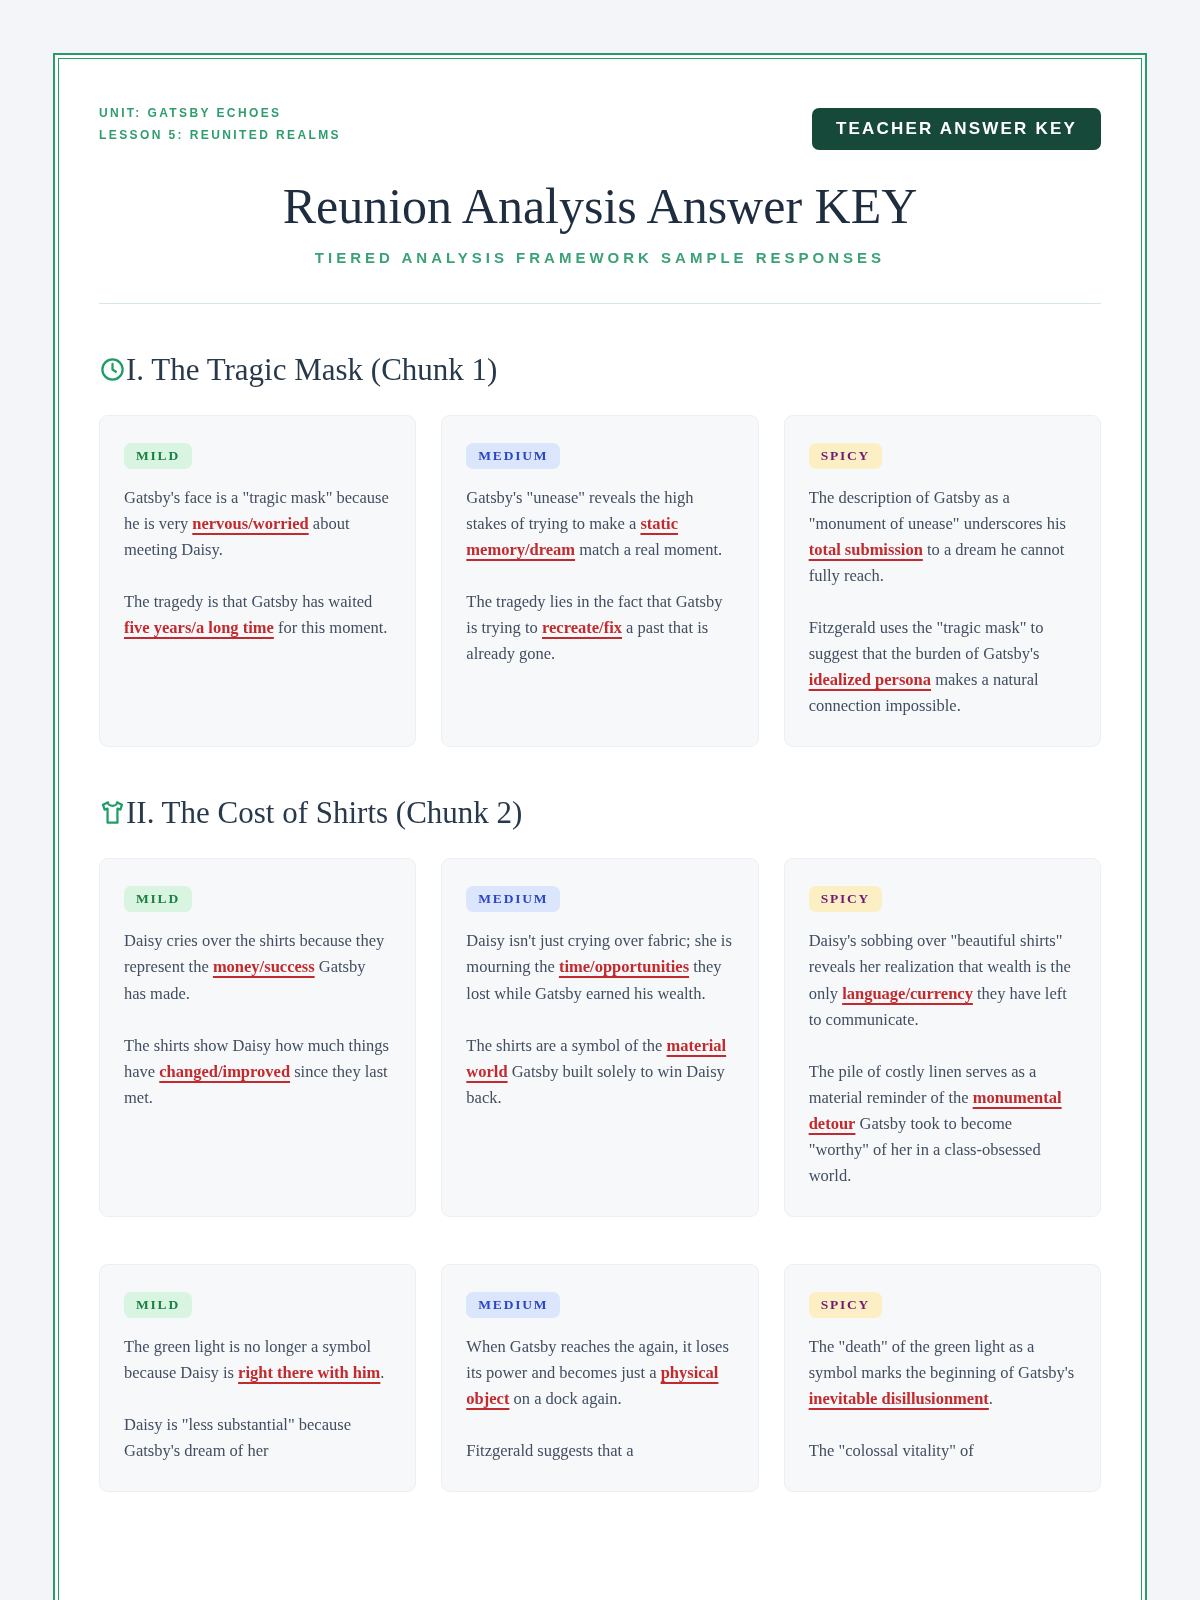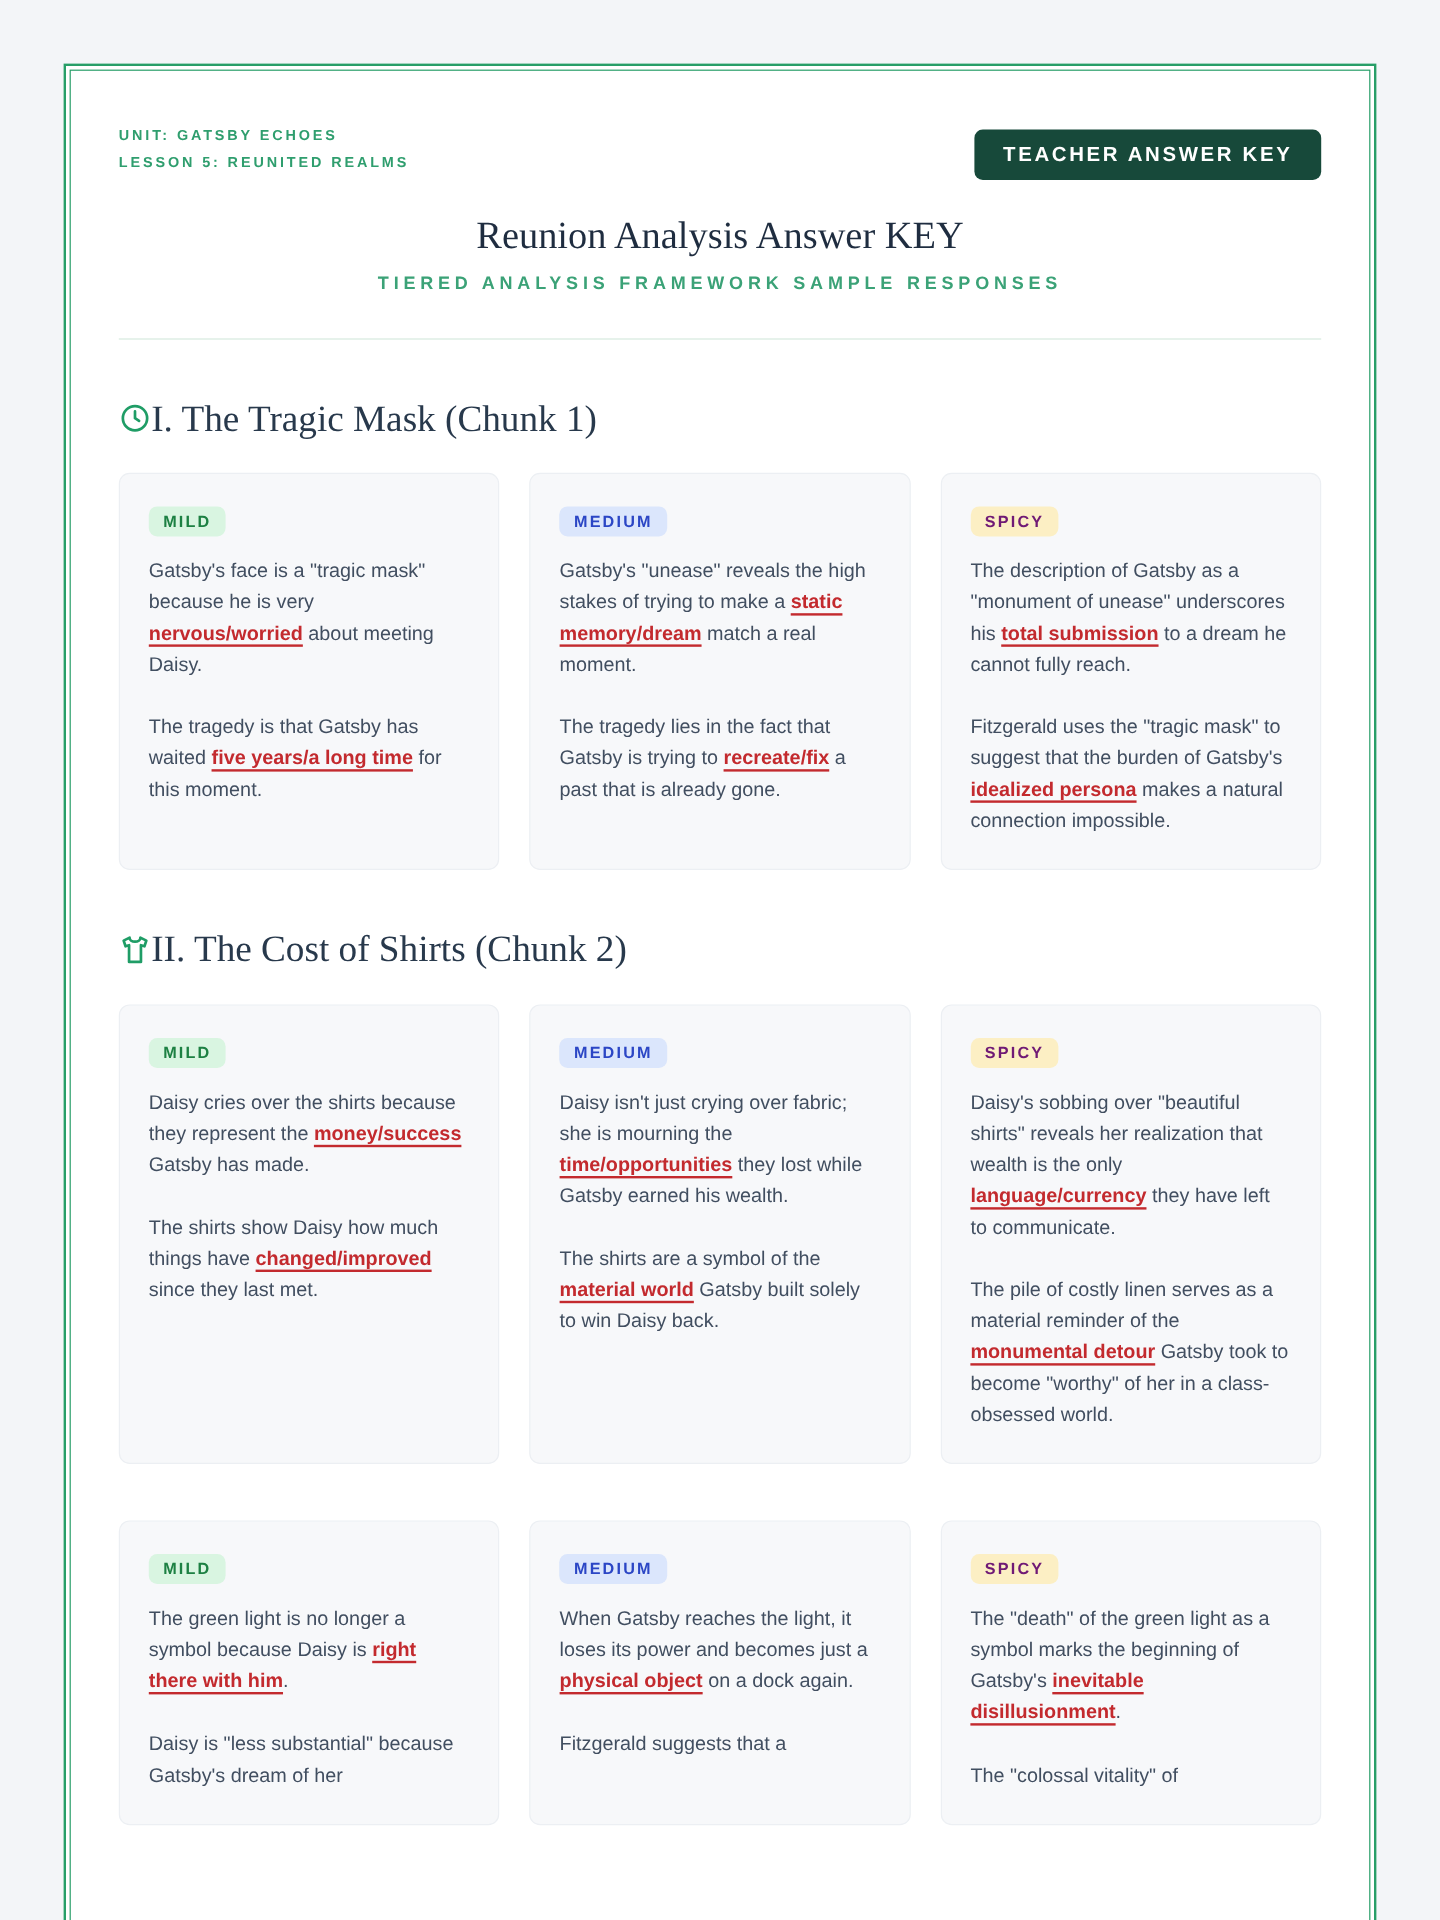--- a/index.html
+++ b/index.html
@@ -20,38 +20,38 @@
   .doc-header { display:flex; justify-content:space-between; align-items:flex-start; }
   .eyebrow-line {
     color:#2f9e6e; font-size:12px; font-weight:700; letter-spacing:2.4px;
     line-height:1.8; text-transform:uppercase;
   }
   .key-badge {
     background:#17493a; color:#ffffff; font-weight:700; font-size:17px;
     letter-spacing:2.2px; padding:11px 24px; border-radius:7px; margin-top:5px;
   }
   .doc-title {
-    font-family:"Liberation Serif", serif; font-weight:500; font-size:32px;
+    font-family:"Liberation Serif", serif; font-weight:500; font-size:50px;
     color:#1f2d40; text-align:center; margin:28px 0 0; line-height:1.15;
   }
   .doc-subtitle {
     text-align:center; color:#3ba277; font-size:15px; font-weight:700;
     letter-spacing:4px; margin-top:13px;
   }
   .divider { height:1px; background:#d6e9de; margin-top:37px; }
   .section { margin-top:47px; }
   .section-head { display:flex; align-items:center; }
   .section-icon { display:flex; }
   .section-icon svg { width:27px; height:27px; display:block; }
   .section-heading {
     font-family:"Liberation Serif", serif; font-size:31px; font-weight:500;
     color:#28394c; line-height:1.2;
   }
   .card-row {
-    display:grid; grid-template-columns:repeat(3, 1fr); gap:25px; margin-top:27px;
+    display:grid; grid-template-columns:repeat(3, 1fr); gap:25px; margin-top:27px;font-family:Liberation Serif, serif;
   }
   .tier-card {
     background:#f7f8fa; border:1px solid #eceff3; border-radius:9px;
     padding:27px 24px; box-sizing:border-box;
   }
   .tier-badge {
     display:inline-block; font-size:13.5px; font-weight:700; letter-spacing:1.8px;
     padding:5px 12px; border-radius:7px;
   }
   .tier-badge.mild   { background:#d9f5e1; color:#1d8043; }
@@ -115,20 +115,20 @@
     <div class="card-row">
             <div class="tier-card"><span class="tier-badge mild">MILD</span><p class="card-text"><span>Daisy cries over the shirts because they represent the </span><span class="answer">money/success</span><span> Gatsby has made.</span></p><p class="card-text"><span>The shirts show Daisy how much things have </span><span class="answer">changed/improved</span><span> since they last met.</span></p></div>
             <div class="tier-card"><span class="tier-badge medium">MEDIUM</span><p class="card-text"><span>Daisy isn't just crying over fabric; she is mourning the </span><span class="answer">time/opportunities</span><span> they lost while Gatsby earned his wealth.</span></p><p class="card-text"><span>The shirts are a symbol of the </span><span class="answer">material world</span><span> Gatsby built solely to win Daisy back.</span></p></div>
             <div class="tier-card"><span class="tier-badge spicy">SPICY</span><p class="card-text"><span>Daisy's sobbing over "beautiful shirts" reveals her realization that wealth is the only </span><span class="answer">language/currency</span><span> they have left to communicate.</span></p><p class="card-text"><span>The pile of costly linen serves as a material reminder of the </span><span class="answer">monumental detour</span><span> Gatsby took to become "worthy" of her in a class-obsessed world.</span></p></div>
           </div>
   </div>
 
   <div class="section">
     <div class="card-row">
             <div class="tier-card"><span class="tier-badge mild">MILD</span><p class="card-text"><span>The green light is no longer a symbol because Daisy is </span><span class="answer">right there with him</span><span>.</span></p><p class="card-text"><span>Daisy is "less substantial" because Gatsby's dream of her</span></p></div>
-            <div class="tier-card"><span class="tier-badge medium">MEDIUM</span><p class="card-text"><span>When Gatsby reaches the light, it loses its power and becomes just a </span><span class="answer">physical object</span><span> on a dock again.</span></p><p class="card-text"><span>Fitzgerald suggests that a</span></p></div>
+            <div class="tier-card"><span class="tier-badge medium">MEDIUM</span><p class="card-text"><span>When Gatsby reaches the again, it loses its power and becomes just a </span><span class="answer">physical object</span><span> on a dock again.</span></p><p class="card-text"><span>Fitzgerald suggests that a</span></p></div>
             <div class="tier-card"><span class="tier-badge spicy">SPICY</span><p class="card-text"><span>The "death" of the green light as a symbol marks the beginning of Gatsby's </span><span class="answer">inevitable disillusionment</span><span>.</span></p><p class="card-text"><span>The "colossal vitality" of</span></p></div>
           </div>
   </div>
 </div>
 
   </div>
 </div>
 
 </body></html>

